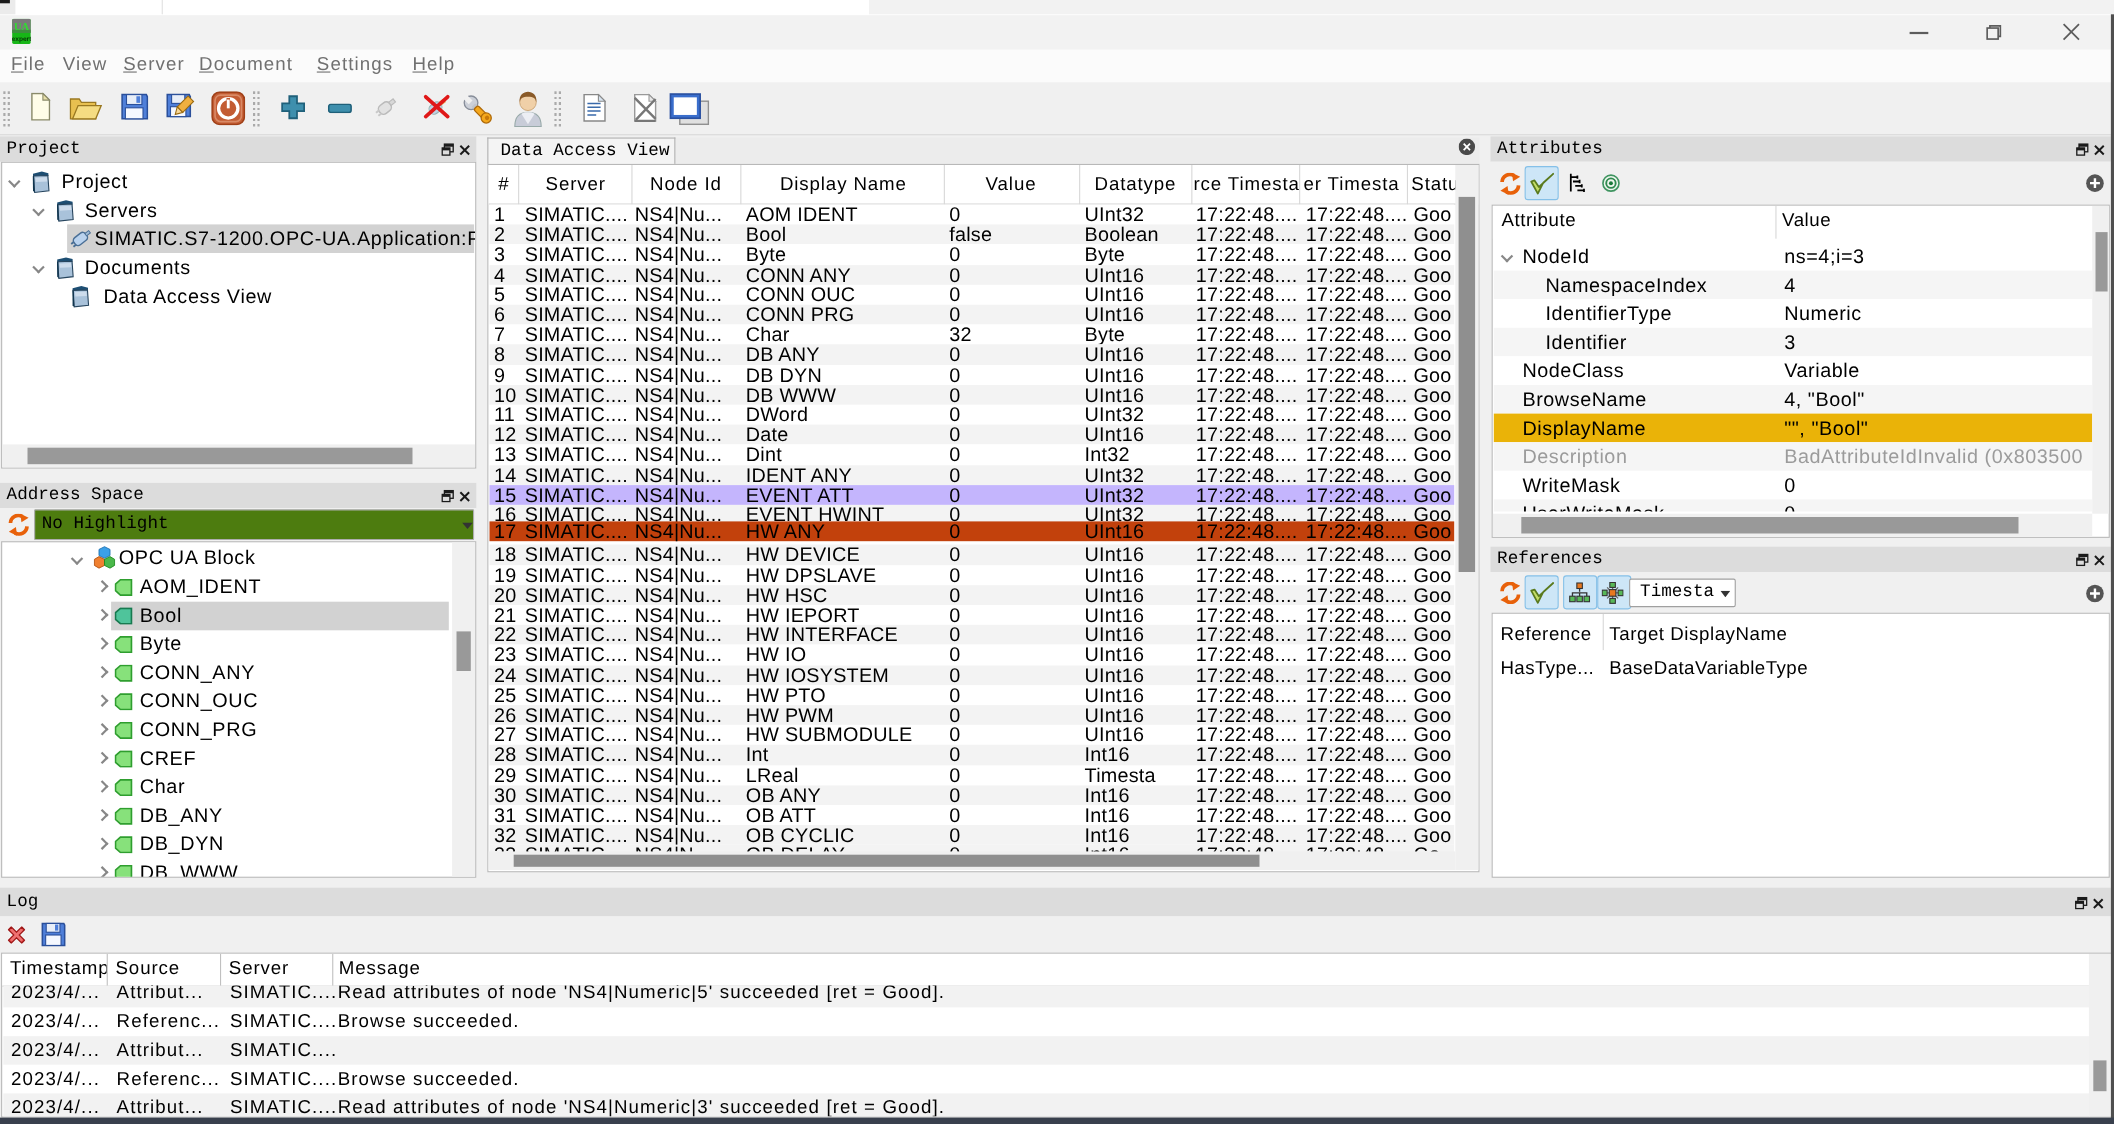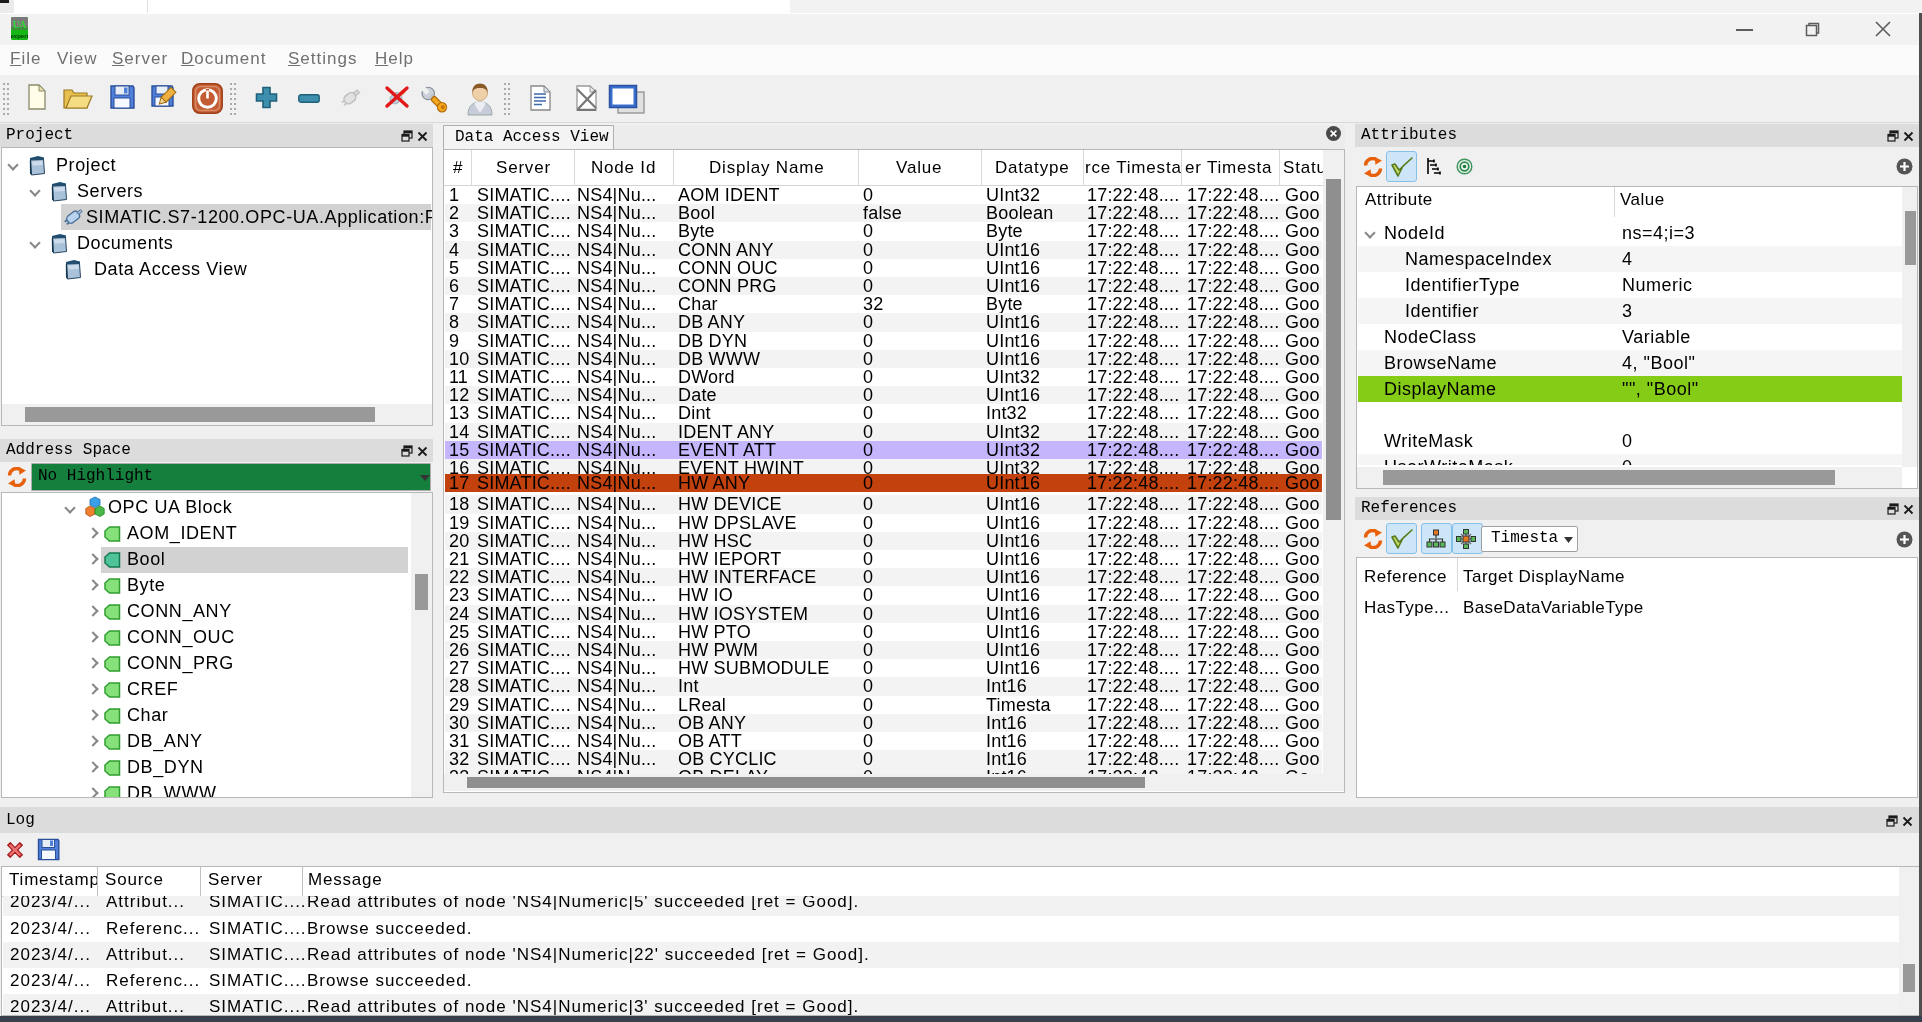--- a/index.html
+++ b/index.html
@@ -221,21 +221,21 @@
       <path d="M1.5 1.5 L9.5 9.5 M9.5 1.5 L1.5 9.5" stroke="#1a1a1a" stroke-width="1.8"></path>
     </svg>
 </div>
 <div class="abs" style="left:0;top:462px;width:433px;height:30px;background:#f0f0f0">
 <svg class="abs" style="left:7px;top:5px" width="20" height="20" viewBox="0 0 20 20">
       <path d="M2.5 8.5 A 7.2 7.2 0 0 1 13.5 2.6" fill="none" stroke="#e8610a" stroke-width="3.4"></path>
       <path d="M11.5 0 L19 3.6 L12.5 7.8 Z" fill="#e8610a"></path>
       <path d="M17.5 11.5 A 7.2 7.2 0 0 1 6.5 17.4" fill="none" stroke="#e8610a" stroke-width="3.4"></path>
       <path d="M8.5 20 L1 16.4 L7.5 12.2 Z" fill="#e8610a"></path>
     </svg>
-  <div class="abs" style="left:31px;top:1px;width:400px;height:28px;background:#15803d;border:1px solid #adadad;border-radius:1px">
+  <div class="abs" style="left:31px;top:1px;width:400px;height:28px;background:#4d7c0f;border:1px solid #adadad;border-radius:1px">
     <div class="mono abs" style="left:6px;top:3px;font-size:16px">No Highlight</div>
     <svg class="abs" style="left:388px;top:11px" width="10" height="7" viewBox="0 0 10 7">
         <path d="M0 0 L10 0 L5 6 Z" fill="#333"></path>
       </svg>
   </div>
 </div>
 <div class="panel" style="left:1px;top:492px;width:432px;height:306px">
   <div class="chevd" style="left:64px;top:11px"></div>
 <svg class="abs" style="left:83px;top:3px" width="20" height="22" viewBox="0 0 20 22">
       <path d="M10 1 L15 3.5 L15 9 L10 11.5 L5 9 L5 3.5 Z" fill="#3aa0e8" stroke="#1a70b0" stroke-width="0.8"></path>
@@ -762,23 +762,27 @@
       <span style="left:264px">3</span>
     </div>
 <div class="atr" style="top:137px;background:#ffffff;color:#000">
       <span style="left:26px">NodeClass</span>
       <span style="left:264px">Variable</span>
     </div>
 <div class="atr" style="top:163px;background:#f5f5f5;color:#000">
       <span style="left:26px">BrowseName</span>
       <span style="left:264px">4, "Bool"</span>
     </div>
-<div class="atr" style="top:189px;background:#84cc16;color:#000">
+<div class="atr" style="top:189px;background:#eab308;color:#000">
       <span style="left:26px">DisplayName</span>
       <span style="left:264px">"", "Bool"</span>
+    </div>
+<div class="atr" style="top:215px;background:#f5f5f5;color:#9b9b9b">
+      <span style="left:26px">Description</span>
+      <span style="left:264px">BadAttributeIdInvalid (0x803500</span>
     </div>
 <div class="atr" style="top:241px;background:#ffffff;color:#000">
       <span style="left:26px">WriteMask</span>
       <span style="left:264px">0</span>
     </div>
 <div class="atr" style="top:267px;height:11px;background:#f5f5f5">
       <span style="left:26px">UserWriteMask</span>
       <span style="left:264px">0</span>
     </div>
   <div class="abs" style="left:545px;top:0;width:16px;height:280px;background:#f0f0f0"></div>
@@ -891,21 +895,20 @@
 <div class="lgr" style="top:49px;height:26px;background:#ffffff">
       <span style="left:7px;top:0px">2023/4/...</span>
       <span style="left:103px;top:0px">Referenc...</span>
       <span style="left:206px;top:0px">SIMATIC....</span>
       <span style="left:304px;top:0px">Browse succeeded.</span>
     </div>
 <div class="lgr" style="top:75px;height:26px;background:#f2f2f2">
       <span style="left:7px;top:0px">2023/4/...</span>
       <span style="left:103px;top:0px">Attribut...</span>
       <span style="left:206px;top:0px">SIMATIC....</span>
-      <span style="left:304px;top:0px">Read attributes of node 'NS4|Numeric|22' succeeded [ret = Good].</span>
     </div>
 <div class="lgr" style="top:101px;height:26px;background:#ffffff">
       <span style="left:7px;top:0px">2023/4/...</span>
       <span style="left:103px;top:0px">Referenc...</span>
       <span style="left:206px;top:0px">SIMATIC....</span>
       <span style="left:304px;top:0px">Browse succeeded.</span>
     </div>
 <div class="lgr" style="top:127px;height:21px;background:#f2f2f2">
       <span style="left:7px;top:0px">2023/4/...</span>
       <span style="left:103px;top:0px">Attribut...</span>

